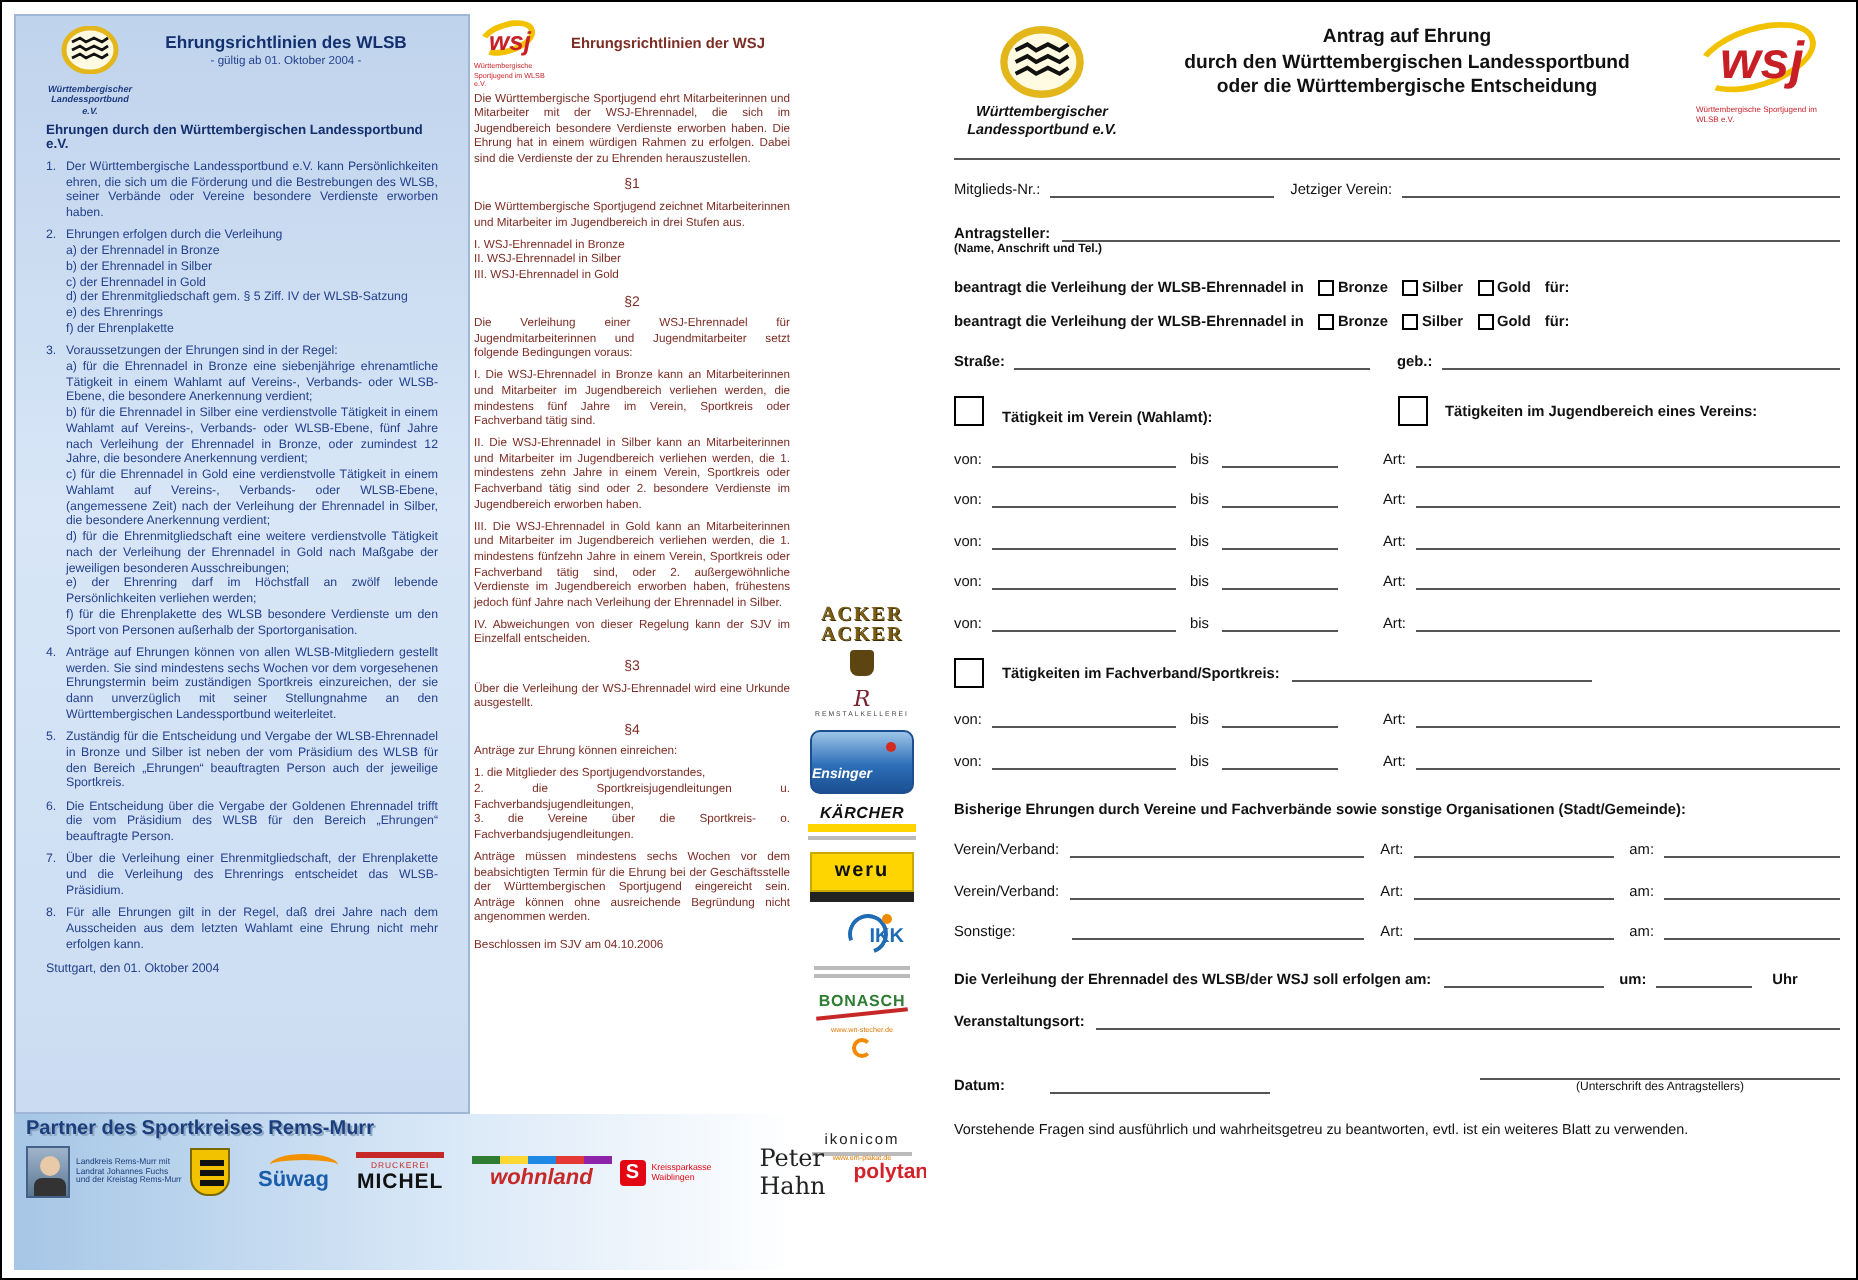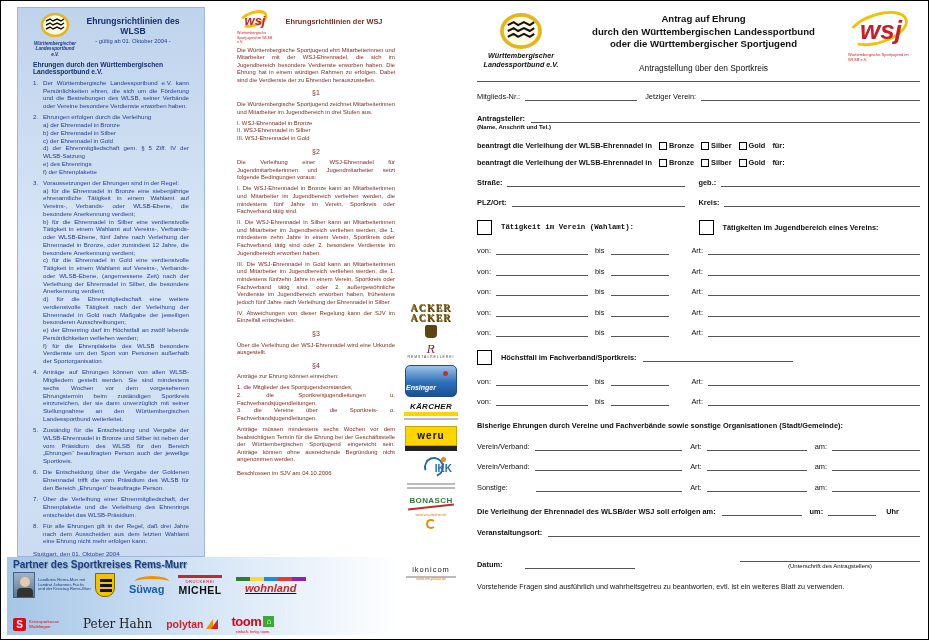--- a/index.html
+++ b/index.html
@@ -1,21 +1,21 @@
 <!DOCTYPE html>
 <html><head>
 <meta charset="utf-8">
 <style>
   html,body{margin:0;padding:0;background:#888;}
   *{box-sizing:border-box;}
   .sheet{position:relative;width:929px;height:640px;background:#fff;border:1px solid #000;
          font-family:"Liberation Sans",sans-serif;overflow:hidden;color:#111;}
 
   
-  .blue-panel{position:absolute;left:16px;top:6px;width:188px;height:550px;
+  .blue-panel{position:absolute;left:6px;top:6px;width:228px;height:550px;
     background:linear-gradient(180deg,#bfd3ec 0%,#d8e6f7 45%,#cbdcf2 100%);
     border:1px solid #9fb6d6;padding:5px 15px;color:#24418c;}
   .wlsb-head{display:flex;align-items:flex-start;margin-bottom:2px;}
   .crest-sm{width:44px;flex:none;text-align:center;}
   .crest-sm .orgtxt{font-size:4.6px;font-style:italic;font-weight:bold;color:#1d3a80;line-height:1.15;}
   .wlsb-titlebox{flex:1;text-align:center;padding-top:3px;}
   .wlsb-title{font-weight:bold;font-size:8.6px;color:#14306f;}
   .wlsb-sub{font-size:5.8px;margin-top:2px;}
   .wlsb-heading{font-weight:bold;font-size:6.7px;margin:4px 0 4px 0;color:#14306f;}
   .item{display:flex;font-size:6.15px;line-height:1.26;margin-bottom:3.5px;text-align:justify;}
@@ -68,37 +68,37 @@
   .bonasch{font-weight:800;font-size:8px;color:#2e7d32;letter-spacing:0.4px;position:relative;}
   .bon-swoosh{width:46px;height:2px;background:#c62828;margin:1px auto 0;transform:rotate(-6deg);}
   .url-t{font-size:3.6px;color:#e07a00;}
   .iko-c{width:10px;height:10px;border:2.5px solid #f08a00;border-right-color:transparent;border-radius:50%;margin:1px auto;}
   .iko-t{font-size:7.5px;color:#222;letter-spacing:1px;margin-top:37px;}
 
   
   .partner{position:absolute;left:6px;top:556px;width:392px;height:78px;
     background:linear-gradient(90deg,#a6c6e6 0%,#d9e8f7 55%,#ffffff 100%);padding:2px 6px;}
   .partner-heading{font-weight:bold;font-size:10px;color:#1c3e7c;text-shadow:1px 1px 0 #8fa8c4;}
-  .p-rows{display:flex;flex-direction:column;gap:16px;margin-top:2px;}
+  .p-rows{display:flex;flex-direction:row;gap:4px;margin-top:2px;}
   .p-row{display:flex;align-items:center;gap:14px;}
   .lkr{display:flex;gap:3px;align-items:center;}
   .lkr-photo{width:22px;height:26px;background:linear-gradient(180deg,#9fb4c9,#5c7894);border:1px solid #44618a;position:relative;}
   .lkr-photo:before{content:"";position:absolute;left:6px;top:4px;width:10px;height:10px;border-radius:50%;background:#e8c9a8;}
   .lkr-photo:after{content:"";position:absolute;left:3px;bottom:0;width:16px;height:9px;background:#333;border-radius:4px 4px 0 0;}
   .lkr-cap{width:54px;font-size:4.2px;color:#1c3e7c;line-height:1.15;}
   .lkr-crest{width:20px;height:24px;background:#f2c200;border:1px solid #7a6a00;border-radius:0 0 9px 9px;position:relative;}
   .lkr-crest:before{content:"";position:absolute;left:4px;top:5px;width:12px;height:3px;background:#111;
     box-shadow:0 5px 0 #111,0 10px 0 #111;}
   .suewag{position:relative;padding-top:7px;font-weight:bold;font-size:11px;color:#1a5dab;}
   .suewag:before{content:"";position:absolute;top:0;left:6px;width:34px;height:8px;border-top:3px solid #f39200;border-radius:50%;}
   .michel{text-align:center;}
   .michel .m1{font-size:4.2px;color:#c62828;letter-spacing:0.5px;}
   .michel .m2{font-weight:900;font-size:10.5px;color:#111;letter-spacing:0.5px;}
   .michel .mbar{width:100%;height:3px;background:#c62828;margin-bottom:1px;}
-  .wohnland{text-align:center;text-decoration:underline;}
+  .wohnland{text-align:center;}
   .wl-stripes{height:4px;width:70px;margin:0 auto 1px;
     background:linear-gradient(90deg,#2e7d32 0 20%,#fdd835 20% 40%,#1e88e5 40% 60%,#e53935 60% 80%,#8e24aa 80% 100%);}
   .wl-t{font-weight:800;font-style:italic;font-size:11px;color:#c62828;}
   .spk{display:flex;align-items:center;gap:3px;}
   .spk-s{width:13px;height:13px;background:#e30613;color:#fff;font-weight:bold;font-size:10px;line-height:13px;text-align:center;border-radius:2px;}
   .spk-t{font-size:4.4px;color:#e30613;width:40px;line-height:1.2;}
   .phahn{font-family:"DejaVu Serif",serif;font-size:12px;color:#222;}
   .polytan{display:flex;align-items:center;gap:2px;}
   .pt-t{font-weight:800;font-size:10.5px;color:#d2232a;}
   .pt-tri{width:0;height:0;border-left:7px solid transparent;border-bottom:10px solid #f39200;}
@@ -335,23 +335,22 @@
           <path d="M6 16 L10 14 L13 16 L17 14 L21 16 L24 14" stroke="#111" stroke-width="1.4" fill="none"></path>
         </svg>
         <div class="orgtxt">
           <span>Württembergischer</span><br><span>Landessportbund e.V.</span>
         </div>
       </div>
       <div class="f-titlebox">
         <div class="f-title">
           <span>Antrag auf Ehrung</span><br>
           <span>durch den Württembergischen Landessportbund</span><br>
-          <span>oder die Württembergischer Sportjugend</span>
-        </div>
-        <div class="f-subtitle">Antragstellung über den Sportkreis</div>
+          <span>oder die Württembergische Entscheidung</span>
+        </div>
       </div>
       <div class="f-logo-r">
         <div class="wsj-mark" style="height:44px;">
           <div class="wsj-swoosh"></div>
           <div class="wsj-letters" style="font-size:26px;top:6px;">wsj</div>
         </div>
         <div class="wsj-cap" style="font-size:4px;margin-left:6px;">Württembergische Sportjugend im WLSB e.V.</div>
       </div>
     </div>
 
@@ -396,33 +395,23 @@
       <div class="half">
         <span class="lbl">Straße:</span>
         <span class="fill grow" style="margin:0 14px 0 5px;"></span>
       </div>
       <div class="half">
         <span class="lbl">geb.:</span>
         <span class="fill grow" style="margin-left:5px;"></span>
       </div>
     </div>
 
-    <div class="frow" style="margin-top:11px;">
-      <div class="half">
-        <span class="lbl">PLZ/Ort:</span>
-        <span class="fill grow" style="margin:0 14px 0 5px;"></span>
-      </div>
-      <div class="half">
-        <span class="lbl">Kreis:</span>
-        <span class="fill grow" style="margin-left:5px;"></span>
-      </div>
-    </div>
 
     <div class="frow" style="margin-top:13px;align-items:center;">
-      <div class="half" style="align-items:center;font-family:Liberation Mono, monospace;">
+      <div class="half" style="align-items:flex-end;">
         <span class="cb-lg"></span>
         <span class="lbl">Tätigkeit im Verein (Wahlamt):</span>
       </div>
       <div class="half" style="align-items:center;">
         <span class="cb-lg"></span>
         <span class="lbl">Tätigkeiten im Jugendbereich eines Vereins:</span>
       </div>
     </div>
 
     <div class="vba">
@@ -461,21 +450,21 @@
       <span class="lbl-n">von:</span>
       <span class="fill" style="width:92px;margin:0 7px 0 5px;"></span>
       <span class="lbl-n">bis</span>
       <span class="fill" style="width:58px;margin:0 0 0 7px;"></span>
       <span class="lbl-n" style="margin-left:22px;">Art:</span>
       <span class="fill grow" style="margin-left:5px;"></span>
     </div>
 
     <div class="frow" style="margin-top:13px;align-items:center;">
       <span class="cb-lg"></span>
-      <span class="lbl">Höchstfall im Fachverband/Sportkreis:</span>
+      <span class="lbl">Tätigkeiten im Fachverband/Sportkreis:</span>
       <span class="fill" style="width:150px;margin-left:6px;"></span>
     </div>
     <div class="vba">
       <span class="lbl-n">von:</span>
       <span class="fill" style="width:92px;margin:0 7px 0 5px;"></span>
       <span class="lbl-n">bis</span>
       <span class="fill" style="width:58px;margin:0 0 0 7px;"></span>
       <span class="lbl-n" style="margin-left:22px;">Art:</span>
       <span class="fill grow" style="margin-left:5px;"></span>
     </div>

